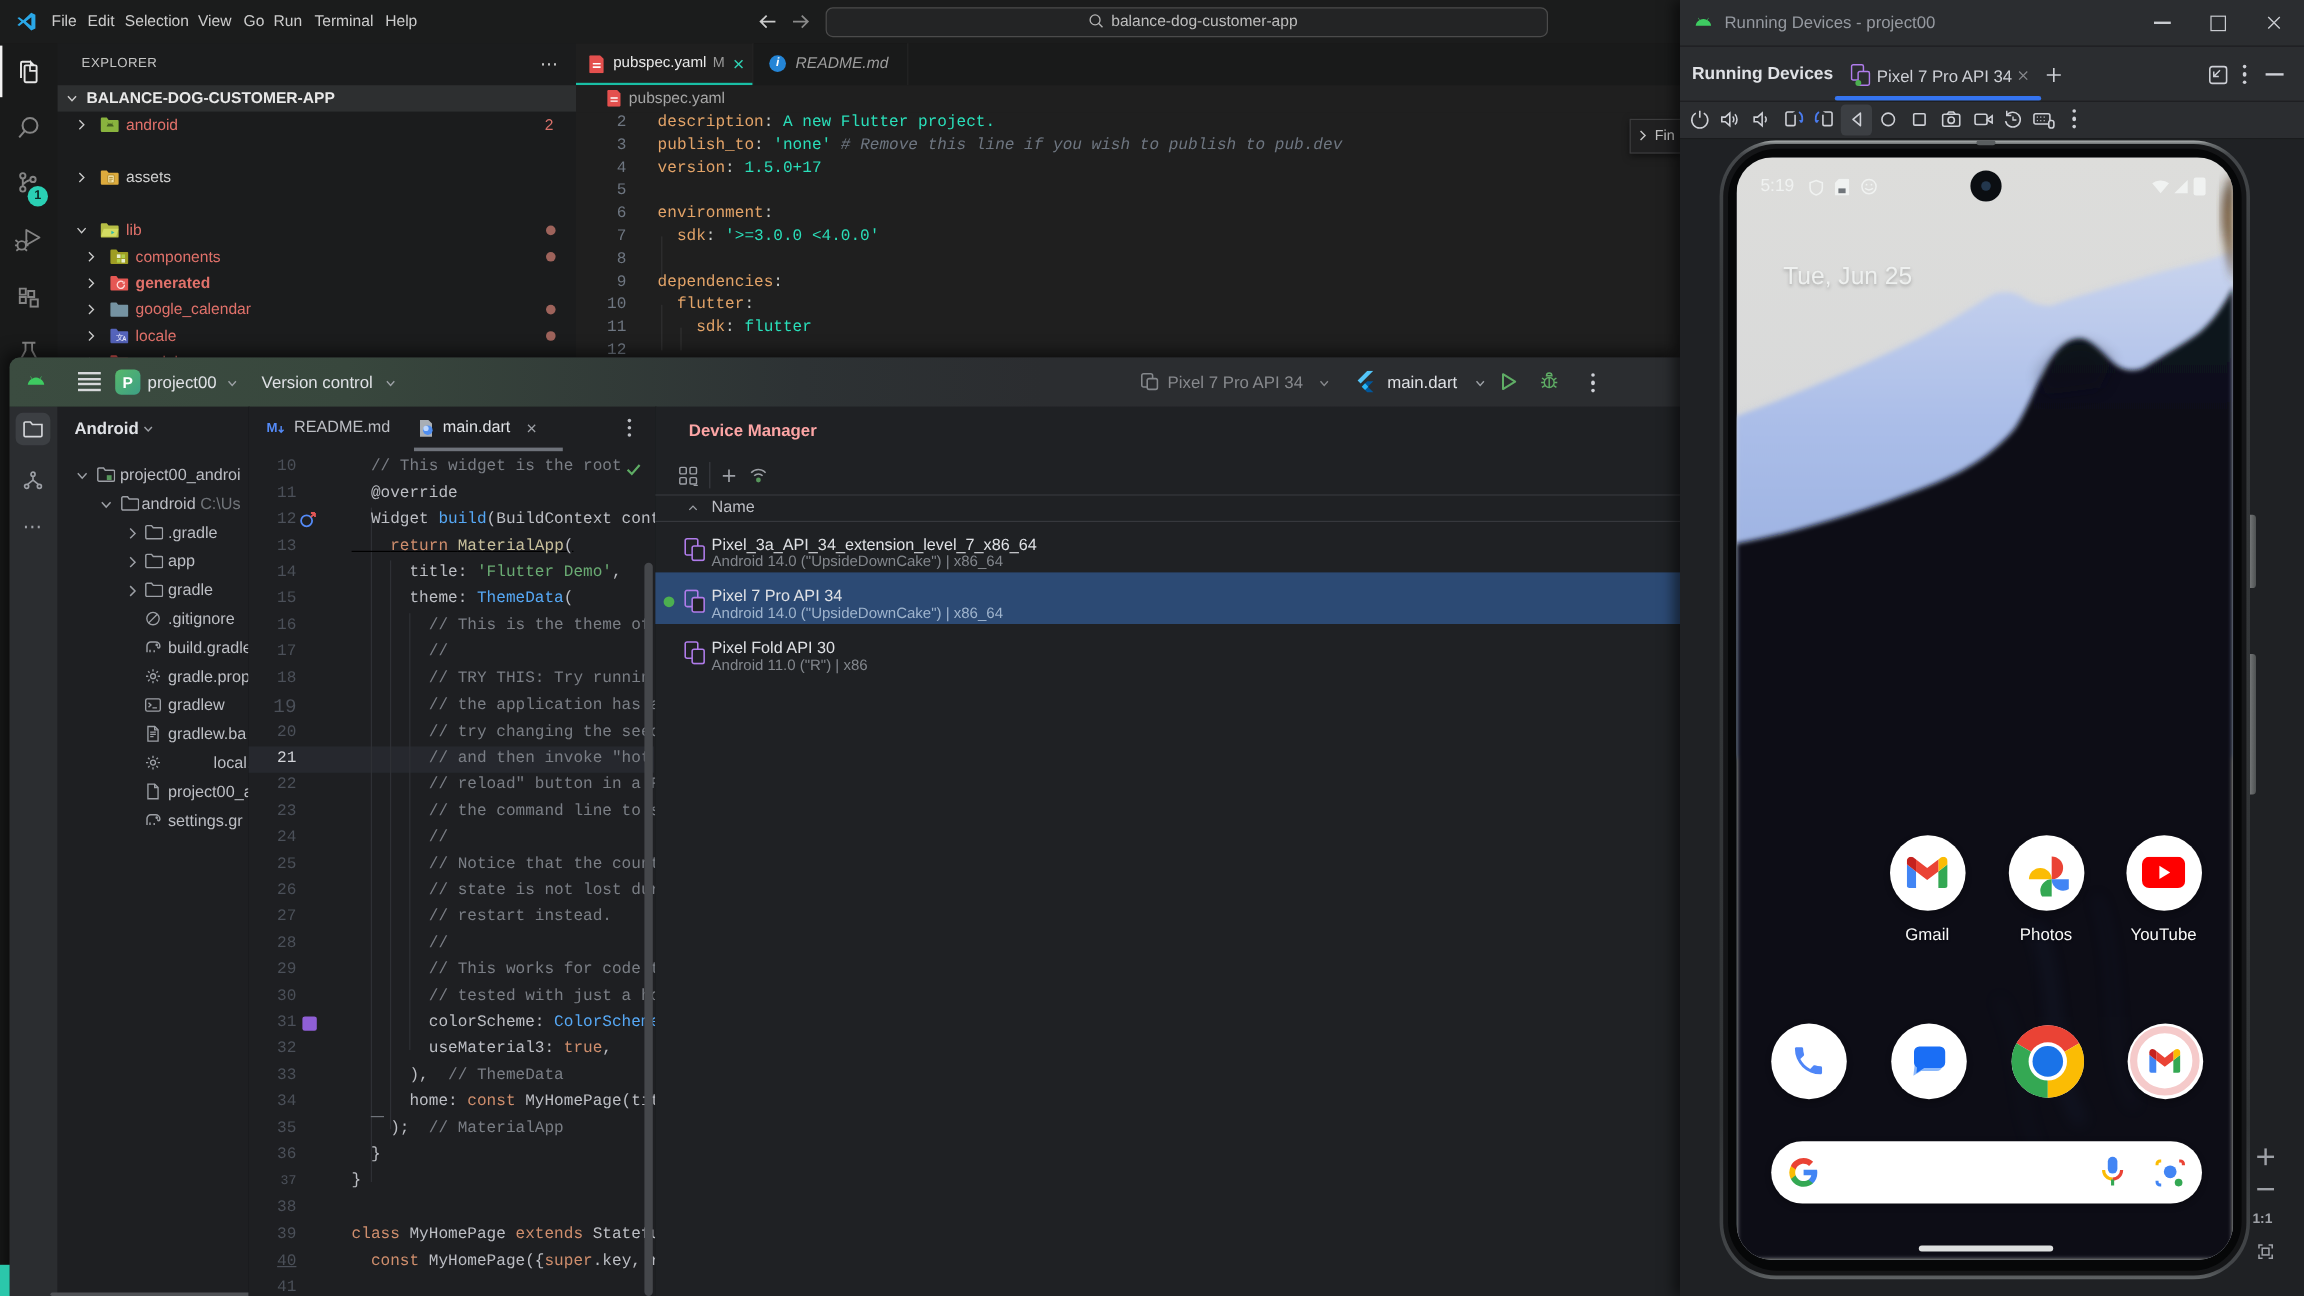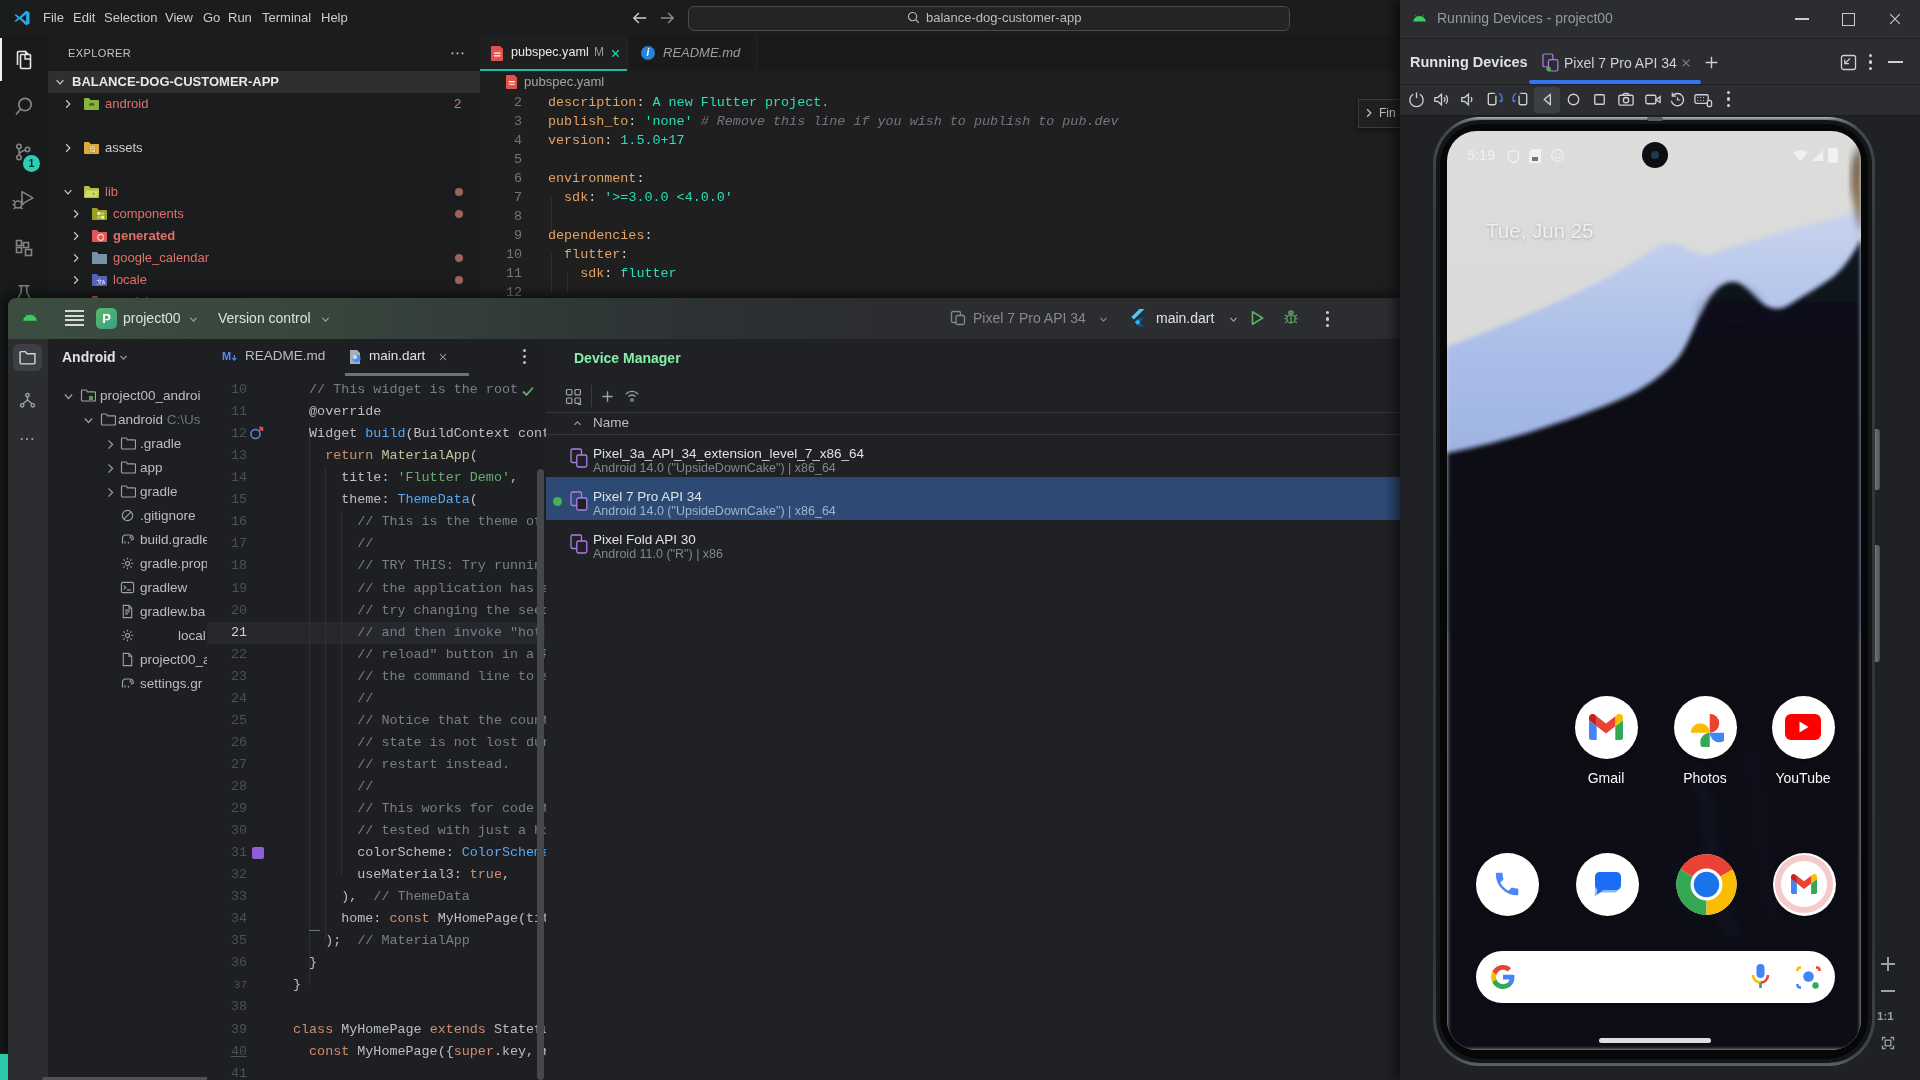--- a/index.html
+++ b/index.html
@@ -421,21 +421,21 @@
       <div class="a" style="left:134px;top:172px;width:1px;height:364px;background:#2e3035;"></div>
       <div class="a mono" style="left:10px;top:40.0px;width:30px;text-align:right;font-size:13.4px;line-height:22px;color:#4b5059;">10</div>
       <div class="a mono" style="left:10px;top:62.0px;width:30px;text-align:right;font-size:13.4px;line-height:22px;color:#4b5059;">11</div>
       <div class="a mono" style="left:10px;top:84.1px;width:30px;text-align:right;font-size:13.4px;line-height:22px;color:#4b5059;">12</div>
       <div class="a mono" style="left:10px;top:106.2px;width:30px;text-align:right;font-size:13.4px;line-height:22px;color:#4b5059;">13</div>
       <div class="a mono" style="left:10px;top:128.2px;width:30px;text-align:right;font-size:13.4px;line-height:22px;color:#4b5059;">14</div>
       <div class="a mono" style="left:10px;top:150.2px;width:30px;text-align:right;font-size:13.4px;line-height:22px;color:#4b5059;">15</div>
       <div class="a mono" style="left:10px;top:172.3px;width:30px;text-align:right;font-size:13.4px;line-height:22px;color:#4b5059;">16</div>
       <div class="a mono" style="left:10px;top:194.3px;width:30px;text-align:right;font-size:13.4px;line-height:22px;color:#4b5059;">17</div>
       <div class="a mono" style="left:10px;top:216.4px;width:30px;text-align:right;font-size:13.4px;line-height:22px;color:#4b5059;">18</div>
-      <div class="a mono" style="left:10px;top:238.5px;width:30px;text-align:right;font-size:13px;line-height:22px;color:#4b5059;">19</div>
+      <div class="a mono" style="left:10px;top:238.5px;width:30px;text-align:right;font-size:16px;line-height:22px;color:#4b5059;">19</div>
       <div class="a mono" style="left:10px;top:260.5px;width:30px;text-align:right;font-size:13.4px;line-height:22px;color:#4b5059;">20</div>
       <div class="a mono" style="left:10px;top:282.6px;width:30px;text-align:right;font-size:13.4px;line-height:22px;color:#d1d3d8;">21</div>
       <div class="a mono" style="left:10px;top:304.6px;width:30px;text-align:right;font-size:13.4px;line-height:22px;color:#4b5059;">22</div>
       <div class="a mono" style="left:10px;top:326.7px;width:30px;text-align:right;font-size:13.4px;line-height:22px;color:#4b5059;">23</div>
       <div class="a mono" style="left:10px;top:348.7px;width:30px;text-align:right;font-size:13.4px;line-height:22px;color:#4b5059;">24</div>
       <div class="a mono" style="left:10px;top:370.8px;width:30px;text-align:right;font-size:13.4px;line-height:22px;color:#4b5059;">25</div>
       <div class="a mono" style="left:10px;top:392.8px;width:30px;text-align:right;font-size:13.4px;line-height:22px;color:#4b5059;">26</div>
       <div class="a mono" style="left:10px;top:414.9px;width:30px;text-align:right;font-size:13.4px;line-height:22px;color:#4b5059;">27</div>
       <div class="a mono" style="left:10px;top:436.9px;width:30px;text-align:right;font-size:13.4px;line-height:22px;color:#4b5059;">28</div>
       <div class="a mono" style="left:10px;top:458.9px;width:30px;text-align:right;font-size:13.4px;line-height:22px;color:#4b5059;">29</div>
@@ -447,21 +447,21 @@
       <div class="a mono" style="left:10px;top:591.2px;width:30px;text-align:right;font-size:13.4px;line-height:22px;color:#4b5059;">35</div>
       <div class="a mono" style="left:10px;top:613.3px;width:30px;text-align:right;font-size:13.4px;line-height:22px;color:#4b5059;">36</div>
       <div class="a mono" style="left:10px;top:635.4px;width:30px;text-align:right;font-size:11px;line-height:22px;color:#4b5059;">37</div>
       <div class="a mono" style="left:10px;top:657.4px;width:30px;text-align:right;font-size:13.4px;line-height:22px;color:#4b5059;">38</div>
       <div class="a mono" style="left:10px;top:679.5px;width:30px;text-align:right;font-size:13.4px;line-height:22px;color:#4b5059;">39</div>
       <div class="a mono" style="left:10px;top:701.5px;width:30px;text-align:right;font-size:13.4px;line-height:22px;color:#4b5059;text-decoration:underline;">40</div>
       <div class="a mono" style="left:10px;top:723.6px;width:30px;text-align:right;font-size:13.4px;line-height:22px;color:#4b5059;">41</div>
       <div class="a mono" style="left:86px;top:40.0px;font-size:13.4px;line-height:22px;"><span style="color:#bcbec4;">  </span><span style="color:#7a7e85;">// This widget is the root </span></div>
       <div class="a mono" style="left:86px;top:62.0px;font-size:13.4px;line-height:22px;"><span style="color:#bcbec4;">  </span><span style="color:#bcbec4;">@override</span></div>
       <div class="a mono" style="left:86px;top:84.1px;font-size:13.4px;line-height:22px;"><span style="color:#bcbec4;">  </span><span style="color:#bcbec4;">Widget </span><span style="color:#56a8f5;">build</span><span style="color:#bcbec4;">(BuildContext cont</span></div>
-      <div class="a mono" style="left:86px;top:106.2px;font-size:13.4px;line-height:22px;"><span style="color:#bcbec4;">    </span><span style="color:#cf8e6d;">return</span><span style="color:#bcbec4;"> </span><span style="color:#c8c09c;">MaterialApp</span><span style="color:#bcbec4;">(</span></div>
+      <div class="a mono" style="left:86px;top:106.2px;font-size:13.4px;line-height:22px;text-decoration:underline;"><span style="color:#bcbec4;">    </span><span style="color:#cf8e6d;">return</span><span style="color:#bcbec4;"> </span><span style="color:#c8c09c;">MaterialApp</span><span style="color:#bcbec4;">(</span></div>
       <div class="a mono" style="left:86px;top:128.2px;font-size:13.4px;line-height:22px;"><span style="color:#bcbec4;">      title: </span><span style="color:#6aab73;">'Flutter Demo'</span><span style="color:#bcbec4;">,</span></div>
       <div class="a mono" style="left:86px;top:150.2px;font-size:13.4px;line-height:22px;"><span style="color:#bcbec4;">      theme: </span><span style="color:#56a8f5;">ThemeData</span><span style="color:#bcbec4;">(</span></div>
       <div class="a mono" style="left:86px;top:172.3px;font-size:13.4px;line-height:22px;"><span style="color:#bcbec4;">        </span><span style="color:#7a7e85;">// This is the theme of</span></div>
       <div class="a mono" style="left:86px;top:194.3px;font-size:13.4px;line-height:22px;"><span style="color:#bcbec4;">        </span><span style="color:#7a7e85;">//</span></div>
       <div class="a mono" style="left:86px;top:216.4px;font-size:13.4px;line-height:22px;"><span style="color:#bcbec4;">        </span><span style="color:#7a7e85;">// TRY THIS: Try runnin</span></div>
       <div class="a mono" style="left:86px;top:238.5px;font-size:13.4px;line-height:22px;"><span style="color:#bcbec4;">        </span><span style="color:#7a7e85;">// the application has a</span></div>
       <div class="a mono" style="left:86px;top:260.5px;font-size:13.4px;line-height:22px;"><span style="color:#bcbec4;">        </span><span style="color:#7a7e85;">// try changing the seed</span></div>
       <div class="a mono" style="left:86px;top:282.6px;font-size:13.4px;line-height:22px;"><span style="color:#bcbec4;">        </span><span style="color:#7a7e85;">// and then invoke "hot</span></div>
       <div class="a mono" style="left:86px;top:304.6px;font-size:13.4px;line-height:22px;"><span style="color:#bcbec4;">        </span><span style="color:#7a7e85;">// reload" button in a F</span></div>
       <div class="a mono" style="left:86px;top:326.7px;font-size:13.4px;line-height:22px;"><span style="color:#bcbec4;">        </span><span style="color:#7a7e85;">// the command line to s</span></div>
@@ -489,21 +489,21 @@
       <div class="a" style="left:102px;top:591px;width:11px;height:1px;background:#6f737a;"></div>
       <svg class="a" style="left:313px;top:44px" width="16" height="16" viewBox="0 0 16 16" fill="none" stroke="#5fad65" stroke-width="1.8">
           <path d="M3 8.5 6.5 12 13 4.5"></path>
         </svg>
       <div class="a" style="left:330px;top:130px;width:7px;height:611px;background:#45474b;border-radius:4px;"></div>
     </div>
   </div>
 
   <div class="a" style="left:538px;top:41px;width:854px;height:741px;background:#1f2124;">
     <div id="as-dm" class="a" style="left:0;top:0;width:854px;height:741px;overflow:hidden;">
-      <div class="a" style="left:11px;top:11px;font-size:14px;font-weight:600;color:#86efac;padding-left:17px;">Device Manager</div>
+      <div class="a" style="left:11px;top:11px;font-size:14px;font-weight:600;color:#fca5a5;padding-left:17px;">Device Manager</div>
       <svg class="a" style="left:19px;top:49px" width="17" height="17" viewBox="0 0 17 17" fill="none" stroke="#9da0a6" stroke-width="1.2">
           <rect x="1.5" y="1.5" width="5.4" height="5.4" rx="1"></rect>
           <rect x="10" y="1.5" width="5.4" height="5.4" rx="1"></rect>
           <rect x="1.5" y="10" width="5.4" height="5.4" rx="1"></rect>
           <rect x="10" y="10" width="5.4" height="5.4" rx="1"></rect>
           <path d="M13 16.5 16.5 16.5" stroke-width="1"></path>
         </svg>
       <div class="a" style="left:45px;top:46px;width:1px;height:22px;background:#393b40;"></div>
       <svg class="a" style="left:54px;top:50px" width="15" height="15" viewBox="0 0 16 16" fill="none" stroke="#9da0a6" stroke-width="1.5">
           <path d="M8 2.5v11M2.5 8h11"></path>

